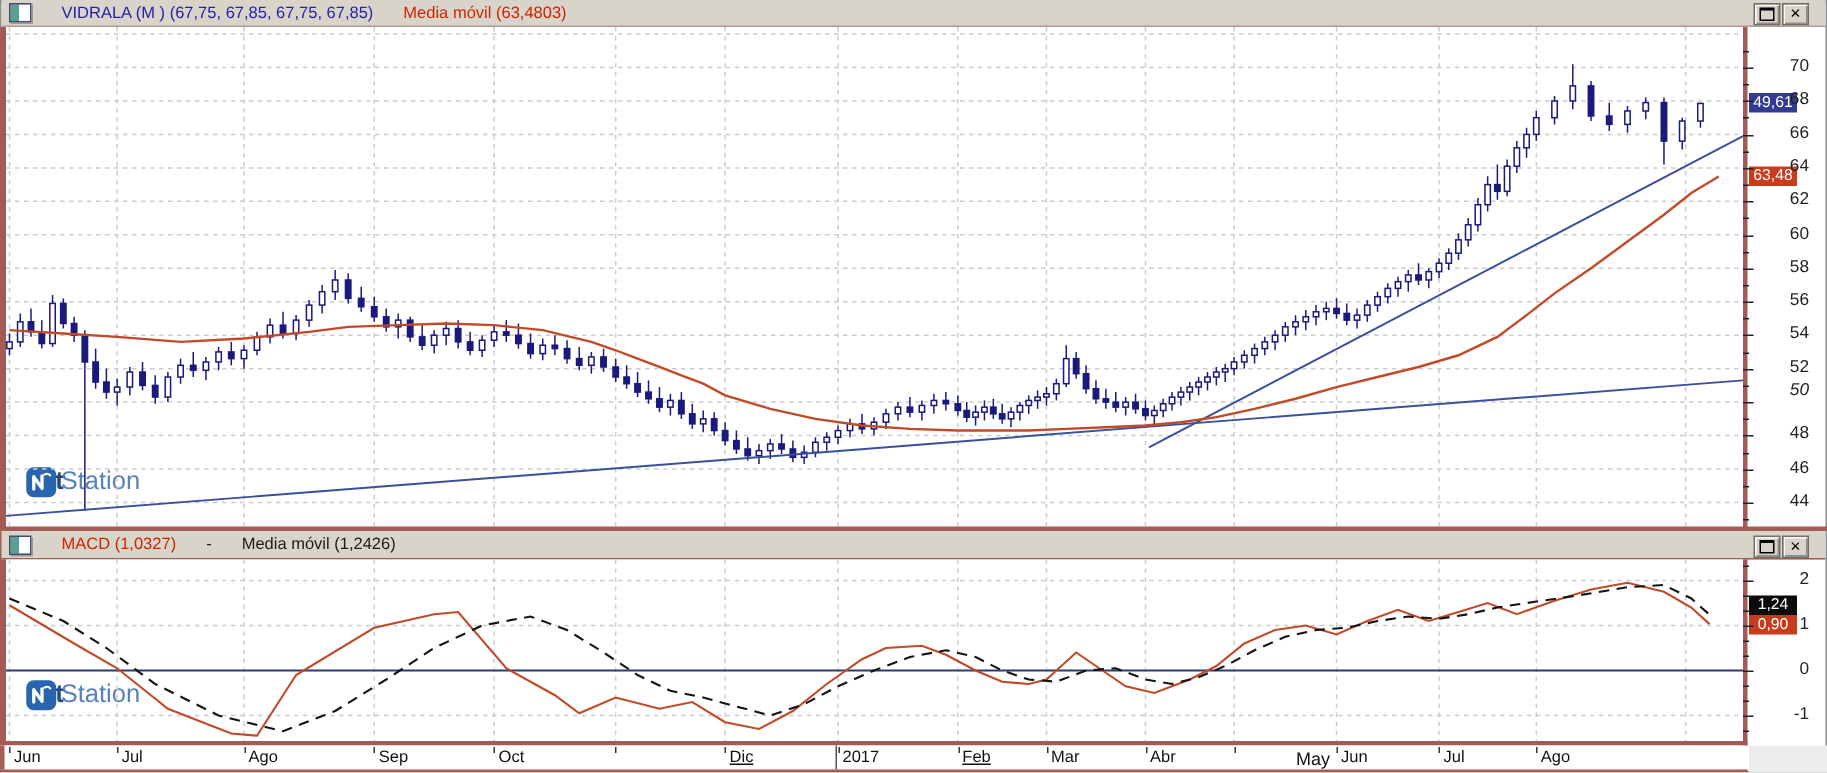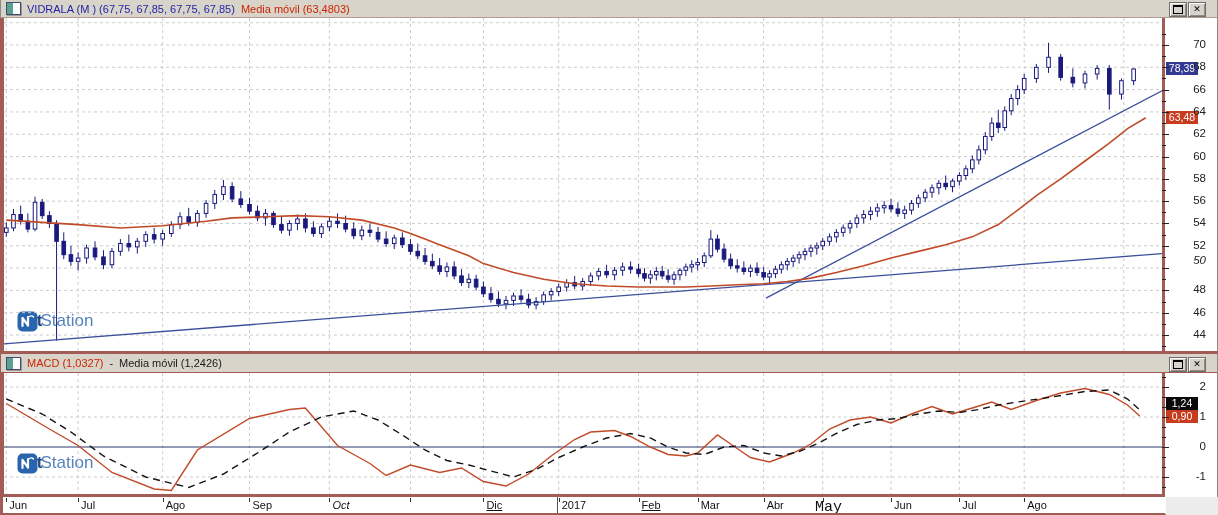--- a/index.html
+++ b/index.html
@@ -1,19 +1,19 @@
 <!DOCTYPE html>
 <html><head>
 <meta charset="utf-8">
 <style>
   html,body{margin:0;padding:0;background:#e8e8e8;font-family:"Liberation Sans",sans-serif;}
   #win{position:relative;width:1218px;height:515px;background:#fff;overflow:hidden;
        box-shadow:inset 0 0 0 1px #8a8a8a;}
   .titlebar{position:absolute;left:1px;right:1px;height:17px;background:#d8d4ca;
-            border-bottom:1px solid #b39a92;display:flex;align-items:center;gap:6px;
+            border-bottom:1px solid #b39a92;display:flex;align-items:center;gap:20px;
             padding-left:5px;font-size:11px;white-space:nowrap;}
   .titlebar .navy{color:#2424a6;}
   .titlebar .red{color:#cc2500;}
   .titlebar .blk{color:#1a1a1a;}
   .mini-icon{width:13px;height:11px;border:1px solid #444a6e;
              background:linear-gradient(to right,#5aa191 0 45%,#fdfdfd 45%);
              box-shadow:1px 1px 0 #9a9a9a;flex:none;}
   .winbtn{position:absolute;top:2px;width:16px;height:13px;background:#d7d3ca;
           border:1px solid #6e6e6e;box-shadow:inset 1px 1px 0 #fbfaf7,inset -1px -1px 0 #8f8d86;
           display:flex;align-items:center;justify-content:center;font-size:9px;line-height:9px;
@@ -395,21 +395,21 @@
         <rect x="1103.511" y="50.42339999999993" width="3.6" height="25.65420000000013" fill="#1a1a7d" stroke="#1a1a7d" stroke-width="1"></rect>
         <line x1="1117.47" y1="60.462" x2="1117.47" y2="81.65460000000007" stroke="#1a1a7d" stroke-width="1"></line>
         <rect x="1115.67" y="62.692800000000034" width="3.6" height="13.384800000000027" fill="#fff" stroke="#1a1a7d" stroke-width="1"></rect>
         <line x1="1129.6290000000001" y1="50.42339999999993" x2="1129.6290000000001" y2="67.15439999999994" stroke="#1a1a7d" stroke-width="1"></line>
         <rect x="1127.8290000000002" y="50.981100000000055" width="3.6" height="11.71169999999998" fill="#fff" stroke="#1a1a7d" stroke-width="1"></rect>
         <line x1="0" y1="325.92719999999997" x2="1158" y2="235.57980000000003" stroke="#3b4f9b" stroke-width="1.3"></line>
         <line x1="761.964" y1="280.1958" x2="1158" y2="72.73139999999994" stroke="#3b4f9b" stroke-width="1.3"></line>
         <polyline points="2.316,202.11780000000002 38.214,204.34859999999998 74.112,206.57940000000002 116.379,209.92559999999997 158.64600000000002,207.69480000000004 202.071,203.23319999999995 228.12599999999998,199.887 261.4764,198.77159999999998 293.4372,197.65619999999996 325.398,198.77159999999998 357.82200000000006,202.11780000000002 390.246,209.92559999999997 406.45799999999997,215.50259999999997 421.04879999999997,221.07959999999997 435.6396,226.65659999999997 450.2304,232.2336 464.8212,237.8106 479.412,245.6184 509.52,254.54160000000002 539.6279999999999,261.23400000000004 570.6624,265.6956 602.6232,267.9264 634.5840000000001,269.0418 658.2072000000001,269.0418 681.8303999999999,269.0418 706.8431999999999,267.9264 733.2456,266.81100000000004 759.648,265.6956 783.2712,263.4648 806.8944,260.1186 832.3703999999999,254.54160000000002 859.6991999999999,247.8492 887.028,240.0414 914.3567999999999,233.349 941.6856,226.65659999999997 968.3195999999999,218.84880000000004 994.2588,206.57940000000002 1013.7132,192.07919999999996 1032.357,177.579 1056.6750000000002,160.848 1080.993,143.0016 1105.311,125.15519999999998 1123.5494999999999,110.655 1141.788,99.72408000000003" fill="none" stroke="#c14a28" stroke-width="1.6"></polyline>
       </svg>
     </div>
-  <div class="tag navy" id="tagLast" style="top: 62px;">78,39</div>
+  <div class="tag navy" id="tagLast" style="top: 62px;">49,61</div>
   <div class="tag redbg" id="tagMa" style="top: 111px;">63,48</div>
 
   <div class="maroon" style="left:0;top:351px;width:1218px;height:3px;"></div>
 
   <div class="titlebar" style="top:354px;height:18px;border-bottom:1px solid #a25c55;">
     <span class="mini-icon"></span>
     <span class="red">MACD (1,0327)</span>
     <span class="blk">-</span>
     <span class="blk">Media móvil (1,2426)</span>
   </div>
@@ -461,36 +461,36 @@
   <div class="timeaxis" id="timeAxis">
       <div class="xtick" style="left: 3.316px; top: 1px; position: absolute;"></div>
       <div style="left: 6.316px; top: 2px; position: absolute; font-size: 11px; color: rgb(17, 17, 17);">Jun</div>
       <div class="xtick" style="left: 75.112px; top: 1px; position: absolute;"></div>
       <div style="left: 78.112px; top: 2px; position: absolute; font-size: 11px; color: rgb(17, 17, 17);">Jul</div>
       <div class="xtick" style="left: 159.646px; top: 1px; position: absolute;"></div>
       <div style="left: 162.646px; top: 2px; position: absolute; font-size: 11px; color: rgb(17, 17, 17);">Ago</div>
       <div class="xtick" style="left: 246.496px; top: 1px; position: absolute;"></div>
       <div style="left: 249.496px; top: 2px; position: absolute; font-size: 11px; color: rgb(17, 17, 17);">Sep</div>
       <div class="xtick" style="left: 326.398px; top: 1px; position: absolute;"></div>
-      <div style="left: 329.398px; top: 2px; position: absolute; font-size: 11px; color: rgb(17, 17, 17); font-style: italic;">Oct</div>
+      <div style="left: 329.398px; top: 2px; position: absolute; font-size: 11px; color: rgb(17, 17, 17);">Oct</div>
       <div class="xtick" style="left: 407.458px; top: 1px; position: absolute;"></div>
       <div style="left: 410.458px; top: 2px; position: absolute; font-size: 11px; color: rgb(17, 17, 17); margin-top: 22px;">Nov</div>
       <div class="xtick" style="left: 480.412px; top: 1px; position: absolute;"></div>
       <div style="left: 483.412px; top: 2px; position: absolute; font-size: 11px; color: rgb(17, 17, 17); text-decoration: underline;">Dic</div>
       <div style="left: 553.682px; top: 0px; height: 16px; width: 1px; background: rgb(85, 85, 85); position: absolute;"></div>
       <div class="xtick" style="left: 555.682px; top: 1px; position: absolute;"></div>
       <div style="left: 558.682px; top: 2px; position: absolute; font-size: 11px; color: rgb(17, 17, 17);">2017</div>
       <div class="xtick" style="left: 635.584px; top: 1px; position: absolute;"></div>
       <div style="left: 638.584px; top: 2px; position: absolute; font-size: 11px; color: rgb(17, 17, 17); text-decoration: underline;">Feb</div>
       <div class="xtick" style="left: 694.642px; top: 1px; position: absolute;"></div>
       <div style="left: 697.642px; top: 2px; position: absolute; font-size: 11px; color: rgb(17, 17, 17);">Mar</div>
       <div class="xtick" style="left: 760.648px; top: 1px; position: absolute;"></div>
       <div style="left: 763.648px; top: 2px; position: absolute; font-size: 11px; color: rgb(17, 17, 17);">Abr</div>
       <div class="xtick" style="left: 819.706px; top: 1px; position: absolute;"></div>
-      <div style="left: 812px; top: 2px; position: absolute; font-size: 15px; color: rgb(17, 17, 17); font-family: Liberation Mono, monospace;">May</div>
+      <div style="left: 861px; top: 2px; position: absolute; font-size: 12px; color: rgb(17, 17, 17);">May</div>
       <div class="xtick" style="left: 888.028px; top: 1px; position: absolute;"></div>
       <div style="left: 891.028px; top: 2px; position: absolute; font-size: 11px; color: rgb(17, 17, 17);">Jun</div>
       <div class="xtick" style="left: 956.35px; top: 1px; position: absolute;"></div>
       <div style="left: 959.35px; top: 2px; position: absolute; font-size: 11px; color: rgb(17, 17, 17);">Jul</div>
       <div class="xtick" style="left: 1021.2px; top: 1px; position: absolute;"></div>
       <div style="left: 1024.2px; top: 2px; position: absolute; font-size: 11px; color: rgb(17, 17, 17);">Ago</div>
     </div>
   <div class="maroon" style="left:0;top:513px;width:1165px;height:2px;"></div>
   <div class="corner"></div>
 

